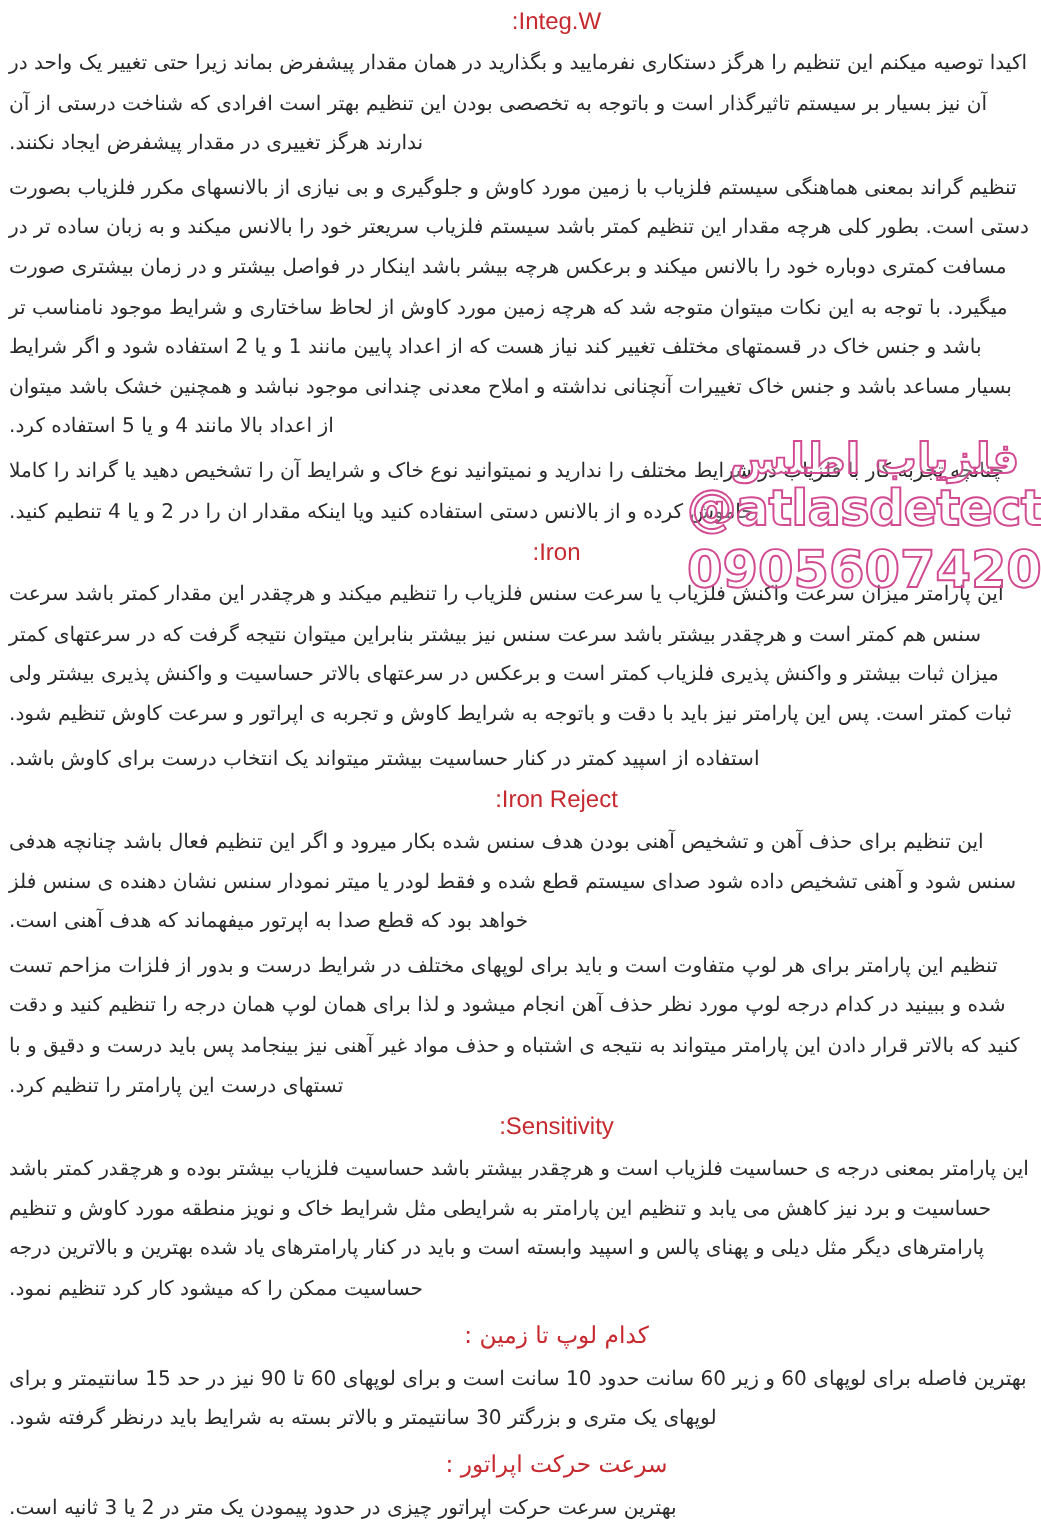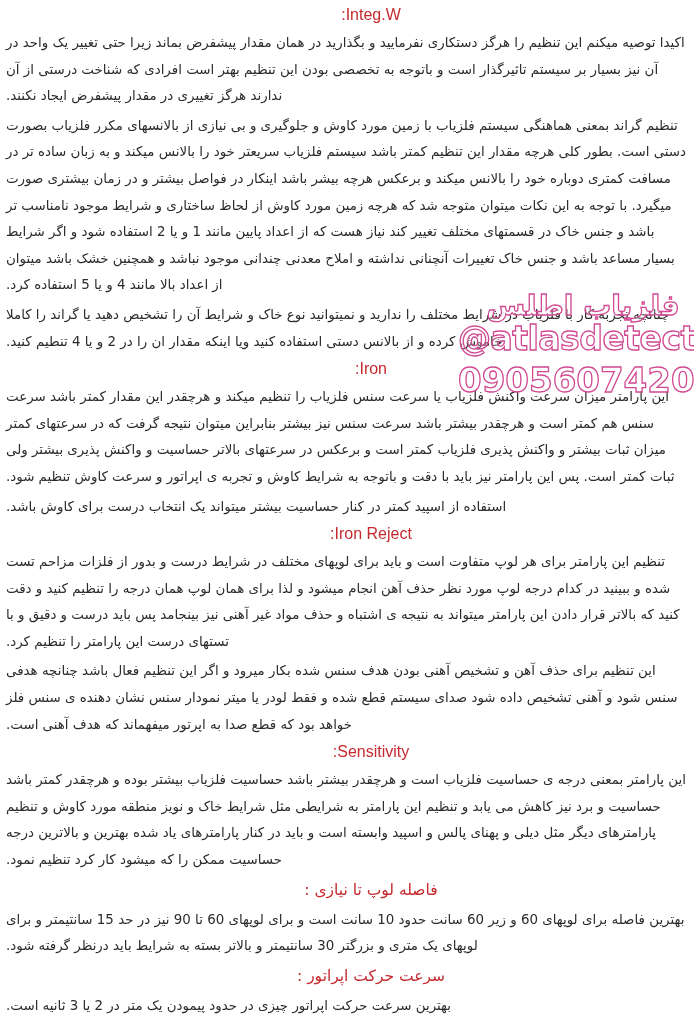--- a/index.html
+++ b/index.html
@@ -77,31 +77,31 @@
   </div>
 
   <div class="section">
     <div class="heading">:Iron</div>
     <p class="para">این پارامتر میزان سرعت واکنش فلزیاب یا سرعت سنس فلزیاب را تنظیم میکند و هرچقدر این مقدار کمتر باشد سرعت سنس هم کمتر است و هرچقدر بیشتر باشد سرعت سنس نیز بیشتر بنابراین میتوان نتیجه گرفت که در سرعتهای کمتر میزان ثبات بیشتر و واکنش پذیری فلزیاب کمتر است و برعکس در سرعتهای بالاتر حساسیت و واکنش پذیری بیشتر ولی ثبات کمتر است. پس این پارامتر نیز باید با دقت و باتوجه به شرایط کاوش و تجربه ی اپراتور و سرعت کاوش تنظیم شود.</p>
     <p class="para">استفاده از اسپید کمتر در کنار حساسیت بیشتر میتواند یک انتخاب درست برای کاوش باشد.</p>
   </div>
 
   <div class="section">
     <div class="heading">:Iron Reject</div>
+    <p class="para">این تنظیم برای حذف آهن و تشخیص آهنی بودن هدف سنس شده بکار میرود و اگر این تنظیم فعال باشد چنانچه هدفی سنس شود و آهنی تشخیص داده شود صدای سیستم قطع شده و فقط لودر یا میتر نمودار سنس نشان دهنده ی سنس فلز خواهد بود که قطع صدا به اپرتور میفهماند که هدف آهنی است.</p>
     <p class="para">تنظیم این پارامتر برای هر لوپ متفاوت است و باید برای لوپهای مختلف در شرایط درست و بدور از فلزات مزاحم تست شده و ببینید در کدام درجه لوپ مورد نظر حذف آهن انجام میشود و لذا برای همان لوپ همان درجه را تنظیم کنید و دقت کنید که بالاتر قرار دادن این پارامتر میتواند به نتیجه ی اشتباه و حذف مواد غیر آهنی نیز بینجامد پس باید درست و دقیق و با تستهای درست این پارامتر را تنظیم کرد.</p>
-    <p class="para">این تنظیم برای حذف آهن و تشخیص آهنی بودن هدف سنس شده بکار میرود و اگر این تنظیم فعال باشد چنانچه هدفی سنس شود و آهنی تشخیص داده شود صدای سیستم قطع شده و فقط لودر یا میتر نمودار سنس نشان دهنده ی سنس فلز خواهد بود که قطع صدا به اپرتور میفهماند که هدف آهنی است.</p>
   </div>
 
   <div class="section">
     <div class="heading">:Sensitivity</div>
     <p class="para">این پارامتر بمعنی درجه ی حساسیت فلزیاب است و هرچقدر بیشتر باشد حساسیت فلزیاب بیشتر بوده و هرچقدر کمتر باشد حساسیت و برد نیز کاهش می یابد و تنظیم این پارامتر به شرایطی مثل شرایط خاک و نویز منطقه مورد کاوش و تنظیم پارامترهای دیگر مثل دیلی و پهنای پالس و اسپید وابسته است و باید در کنار پارامترهای یاد شده بهترین و بالاترین درجه حساسیت ممکن را که میشود کار کرد تنظیم نمود.</p>
   </div>
 
   <div class="section">
-    <div class="heading fa">فاصله لوپ تا نیازی :</div>
+    <div class="heading fa">کدام لوپ تا زمین :</div>
     <p class="para">بهترین فاصله برای لوپهای 60 و زیر 60 سانت حدود 10 سانت است و برای لوپهای 60 تا 90  نیز در حد 15  سانتیمتر و برای لوپهای یک متری و بزرگتر 30 سانتیمتر و بالاتر بسته به شرایط باید درنظر گرفته شود.</p>
   </div>
 
   <div class="section">
     <div class="heading fa">سرعت حرکت اپراتور :</div>
     <p class="para">بهترین سرعت حرکت اپراتور چیزی در حدود پیمودن یک متر در 2 یا 3 ثانیه است.</p>
   </div>
 
 </div>
 

